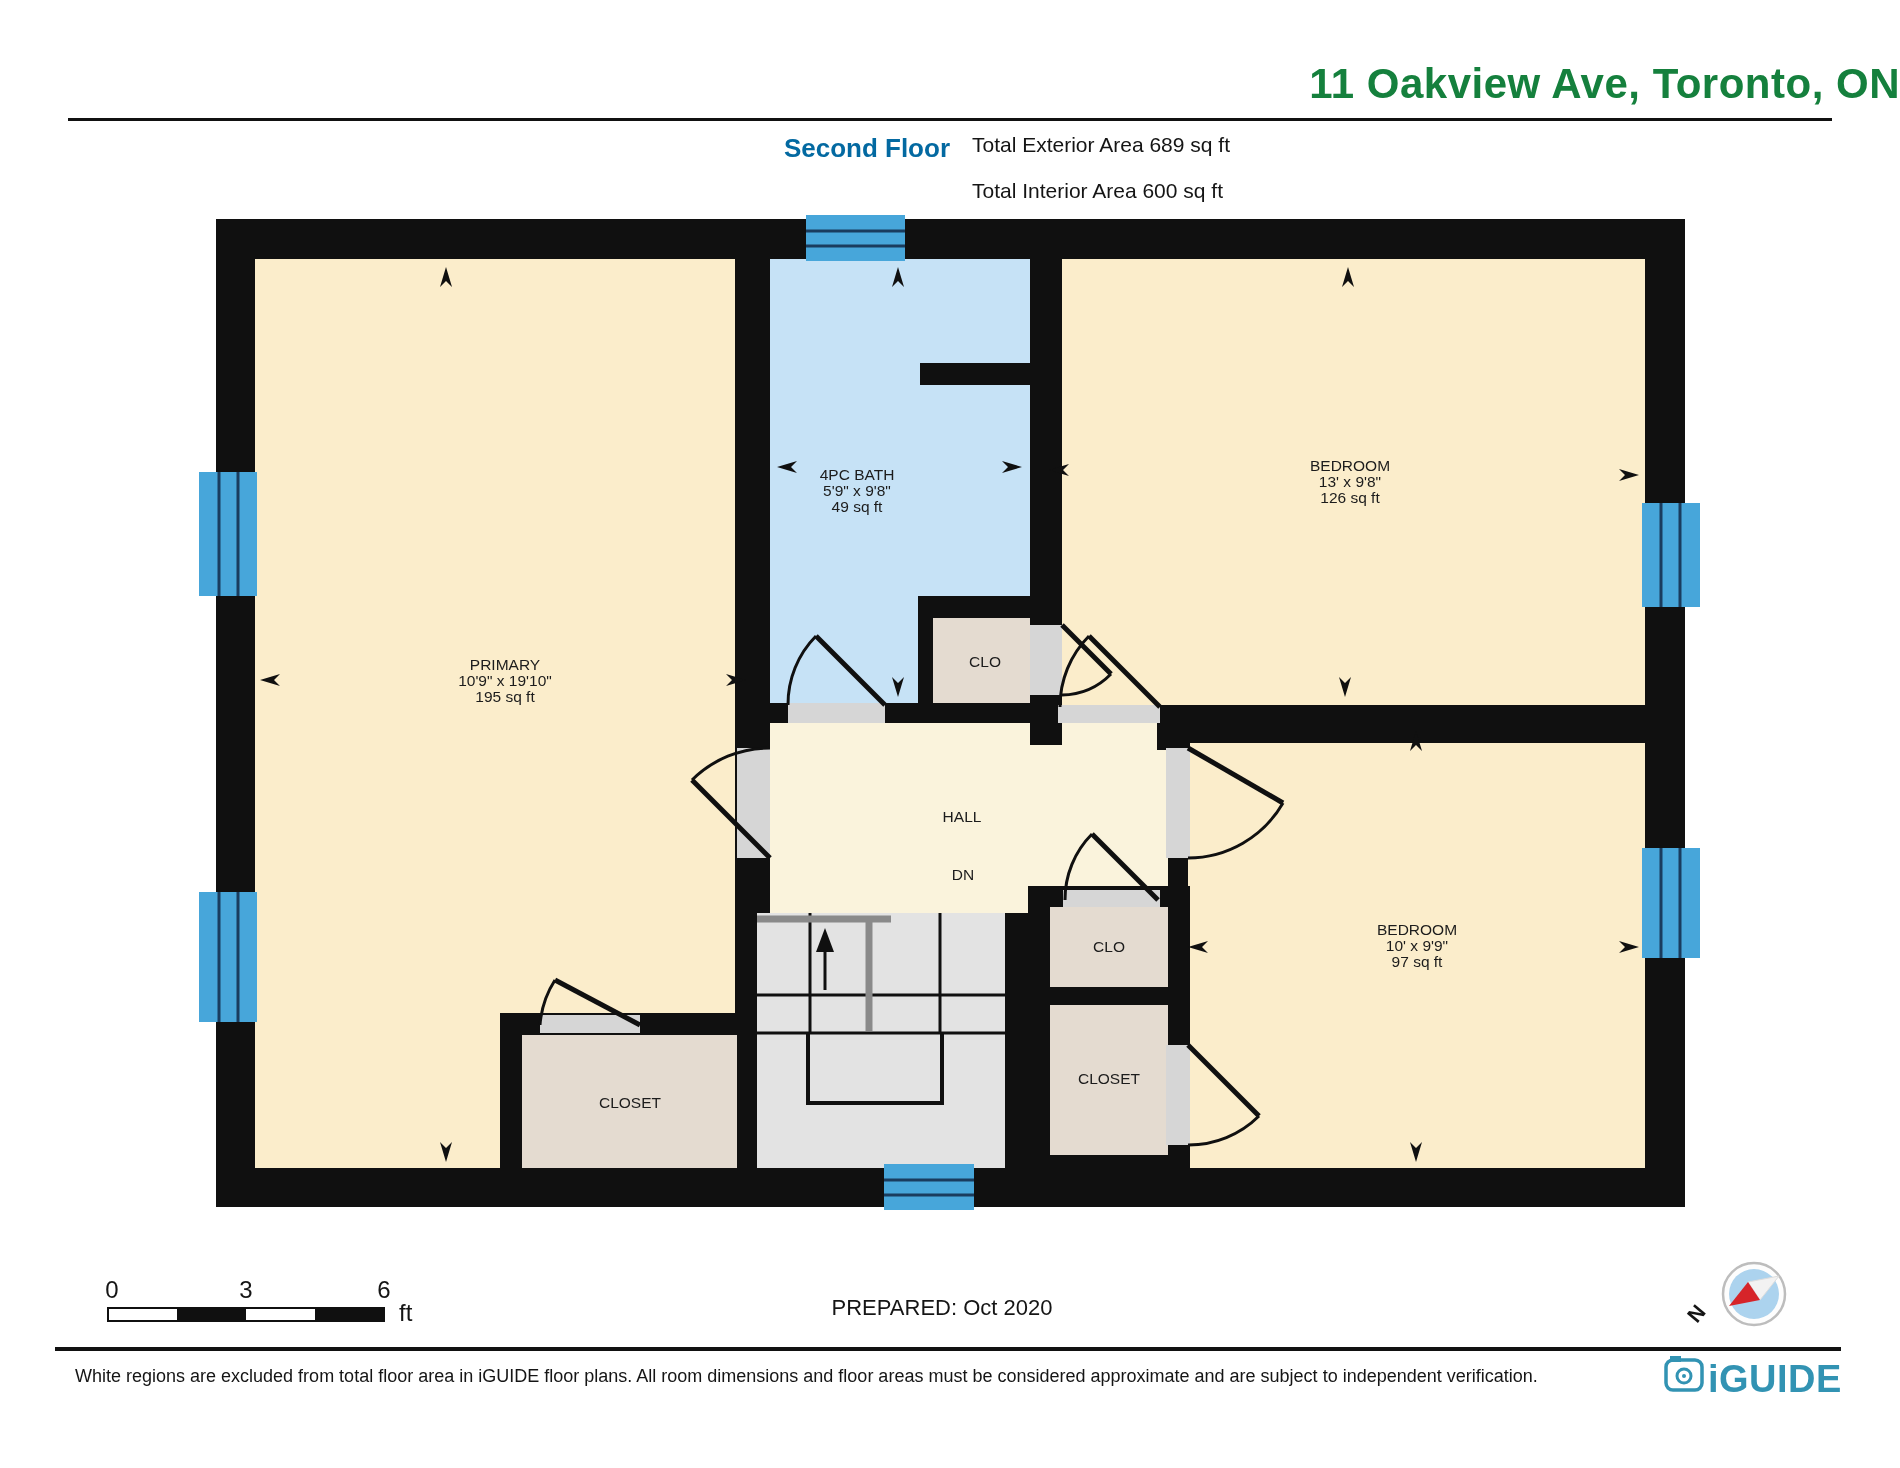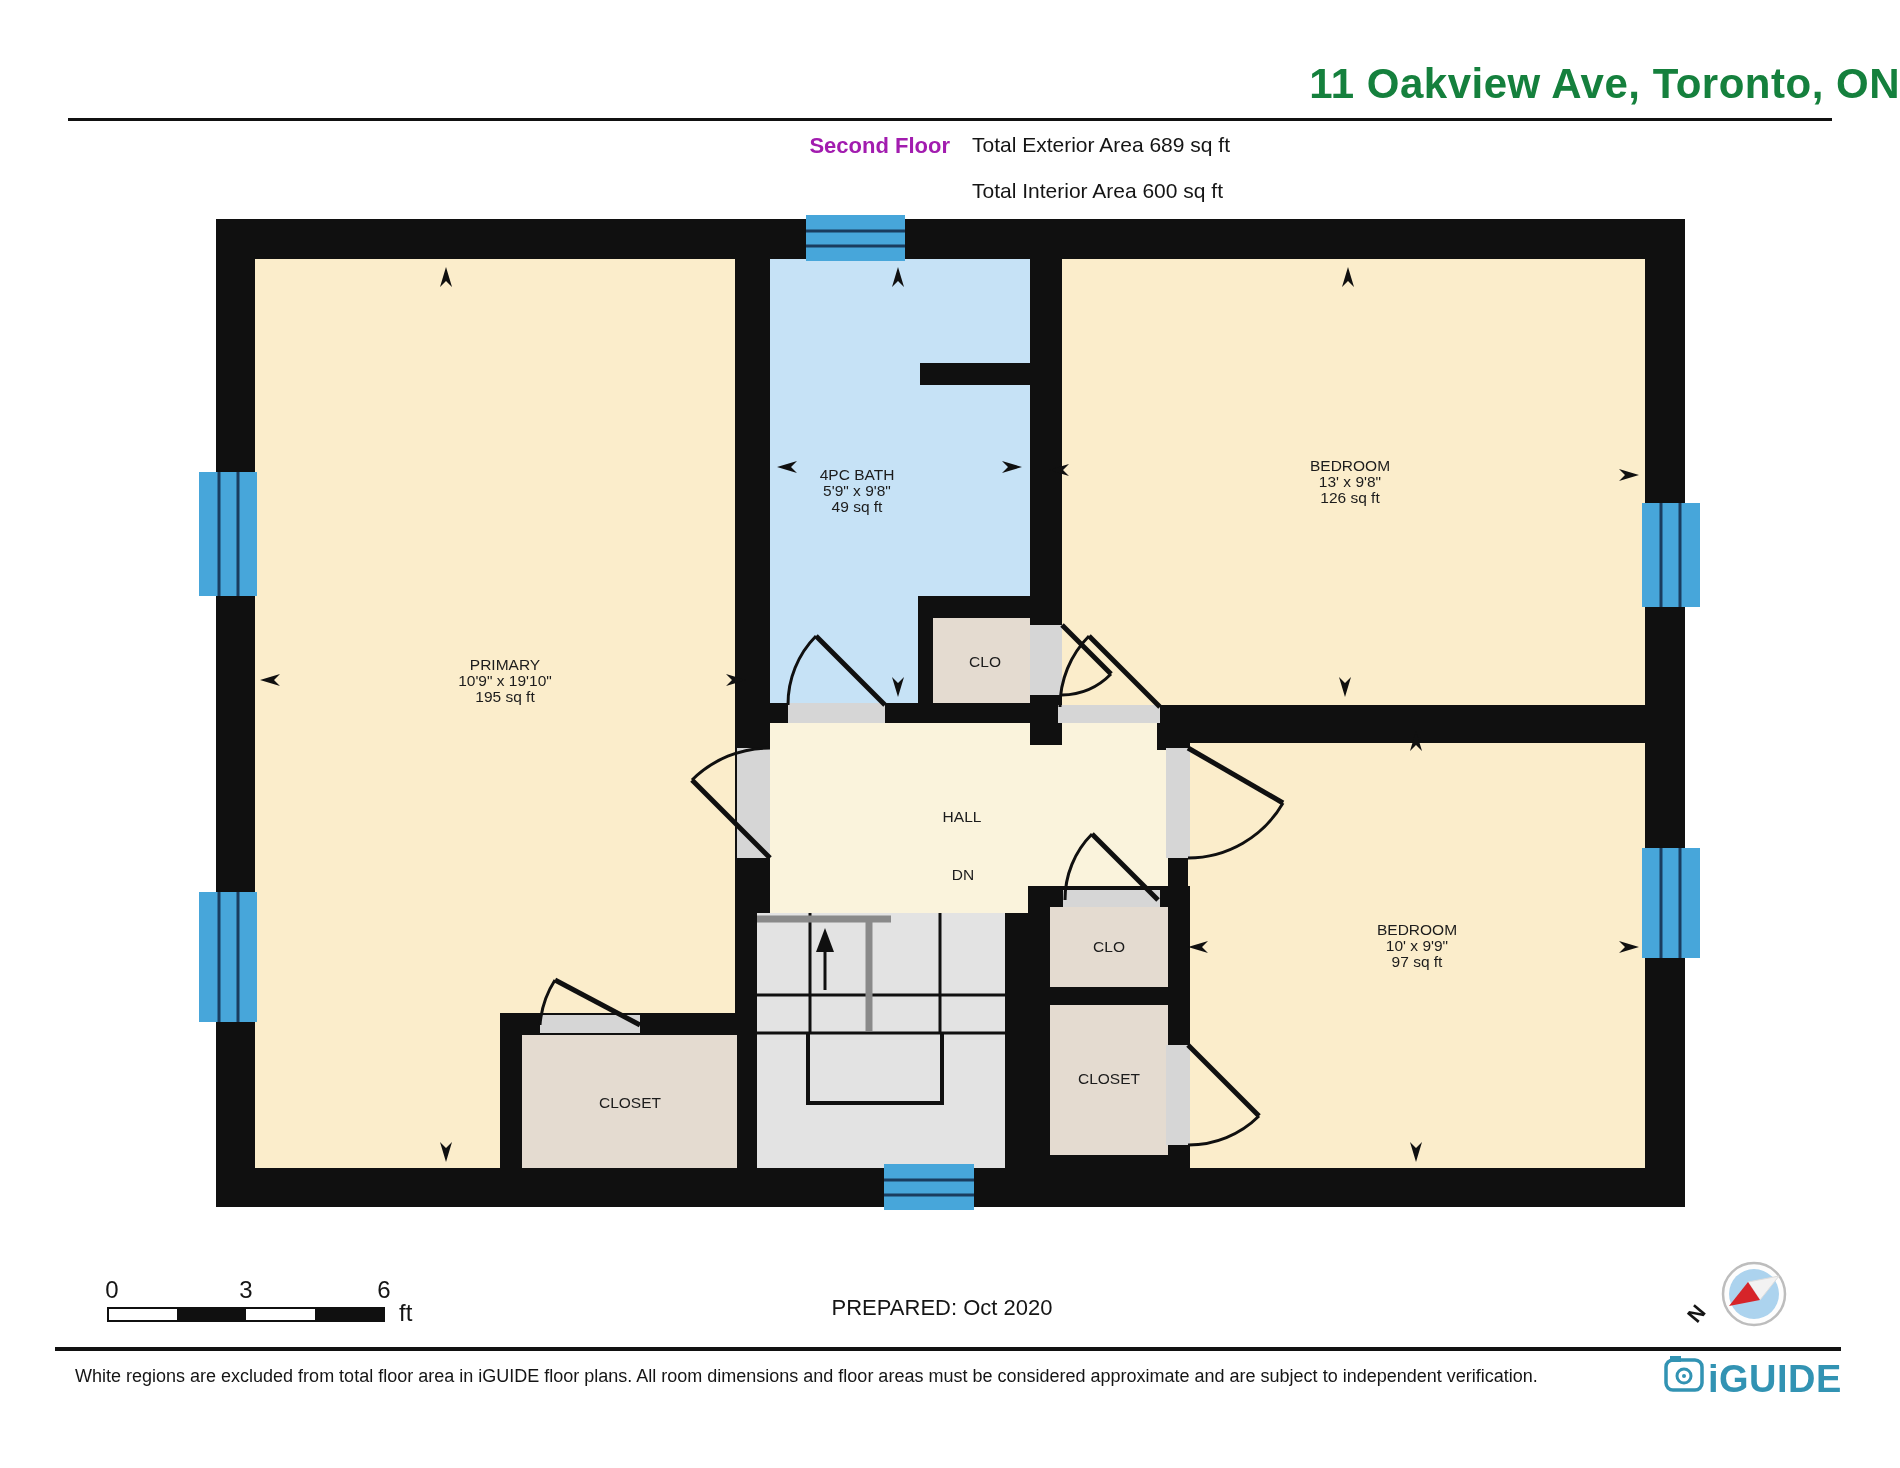--- a/index.html
+++ b/index.html
@@ -8,21 +8,21 @@
     width:1900px; height:1468px; position:relative; overflow:hidden;
     font-family:"Liberation Sans", sans-serif; color:#111;
   }
   .abs { position:absolute; }
   .page-title {
     top:60px; left:0; right:0; text-align:right;
     font-size:42px; font-weight:bold; letter-spacing:0.5px; color:#15803d;margin-left:32px;
   }
   .title-rule { top:118px; left:68px; width:1764px; height:3px; background:#111; }
   .floor-label {
-    top:133px; right:950px; font-size:22px; font-weight:bold; color:#a21caf; white-space:nowrap;margin-left:32px;
+    top:133px; right:950px; font-size:26px; font-weight:bold; color:#0369a1; white-space:nowrap;margin-left:32px;
   }
   .ext-area { top:133px; left:972px; font-size:21px; color:#151515; white-space:nowrap;text-align:right; }
   .int-area { top:179px; left:972px; font-size:21px; color:#151515; white-space:nowrap; }
   .plan-svg { top:0; left:0; }
   .prepared { top:1295px; left:0; right:16px; text-align:center; font-size:22px; color:#151515; }
   .footer-rule { top:1347px; left:55px; width:1786px; height:4px; background:#111; }
   .disclaimer { top:1366px; left:75px; font-size:18px; color:#151515; white-space:nowrap; }
   svg text { font-family:"Liberation Sans", sans-serif; }
   .room-label { font-size:15.5px; fill:#1c1c1c; text-anchor:middle; }
   .tick-label { font-size:24px; fill:#151515; text-anchor:middle; }

